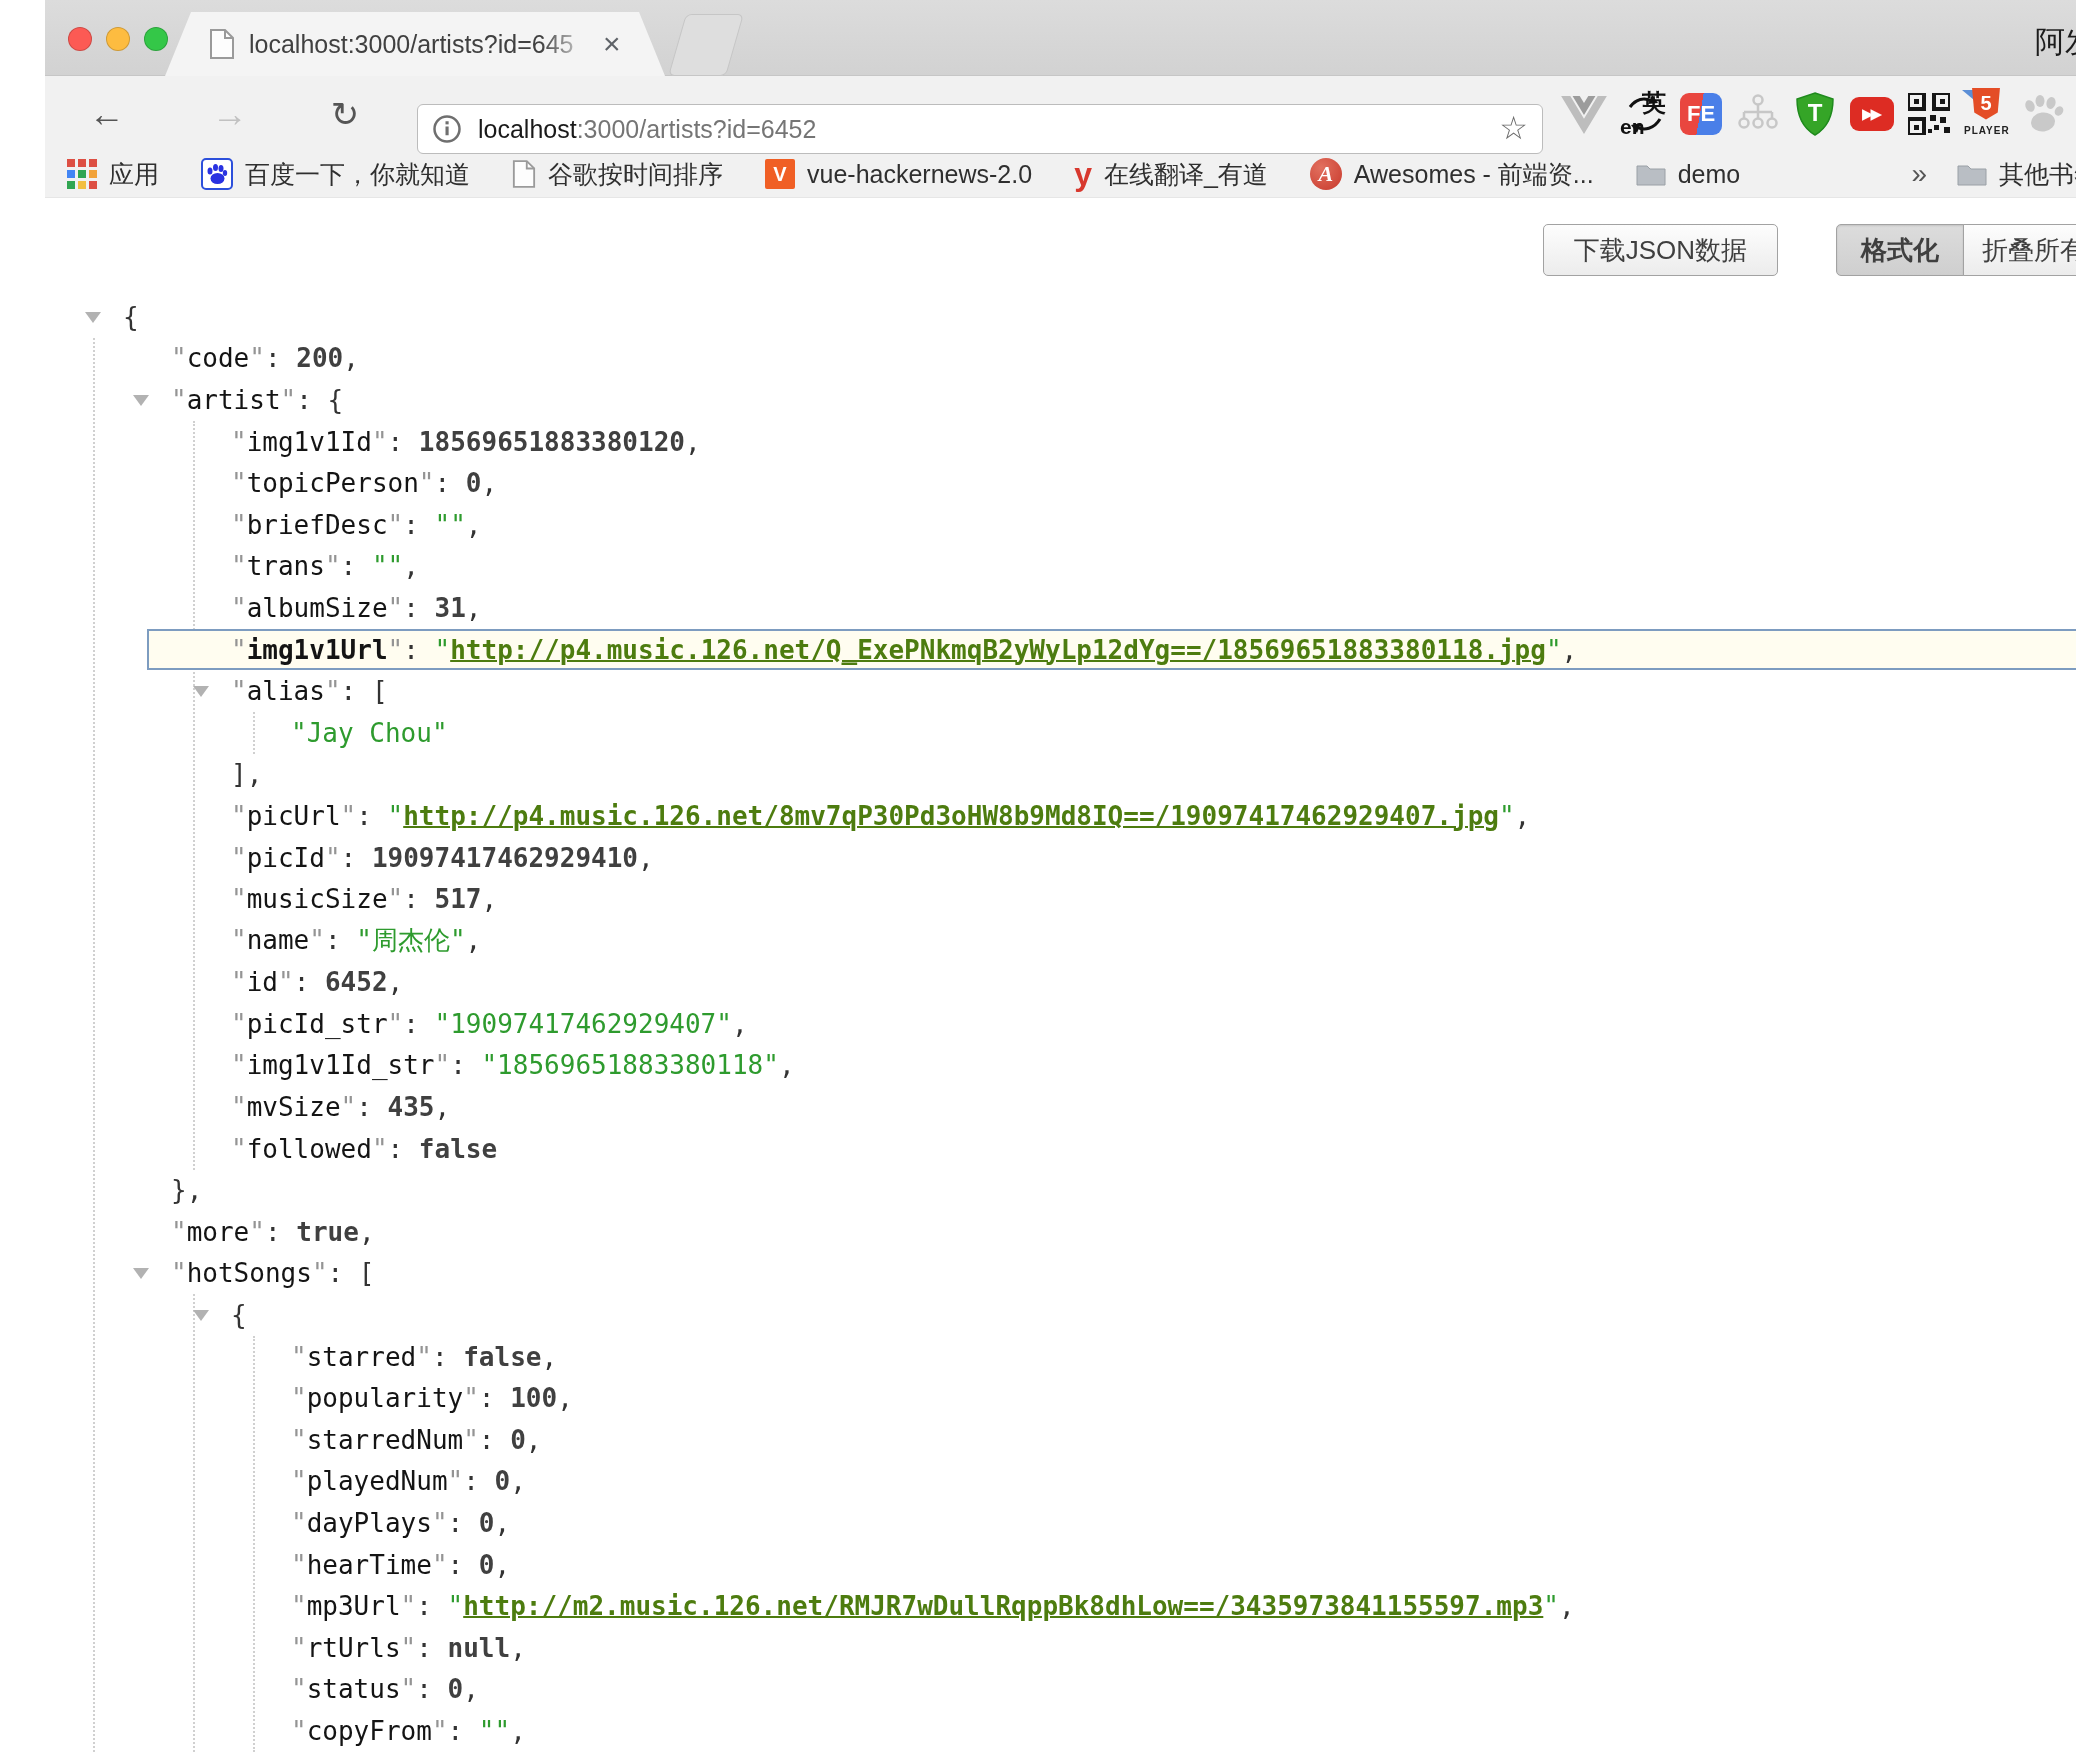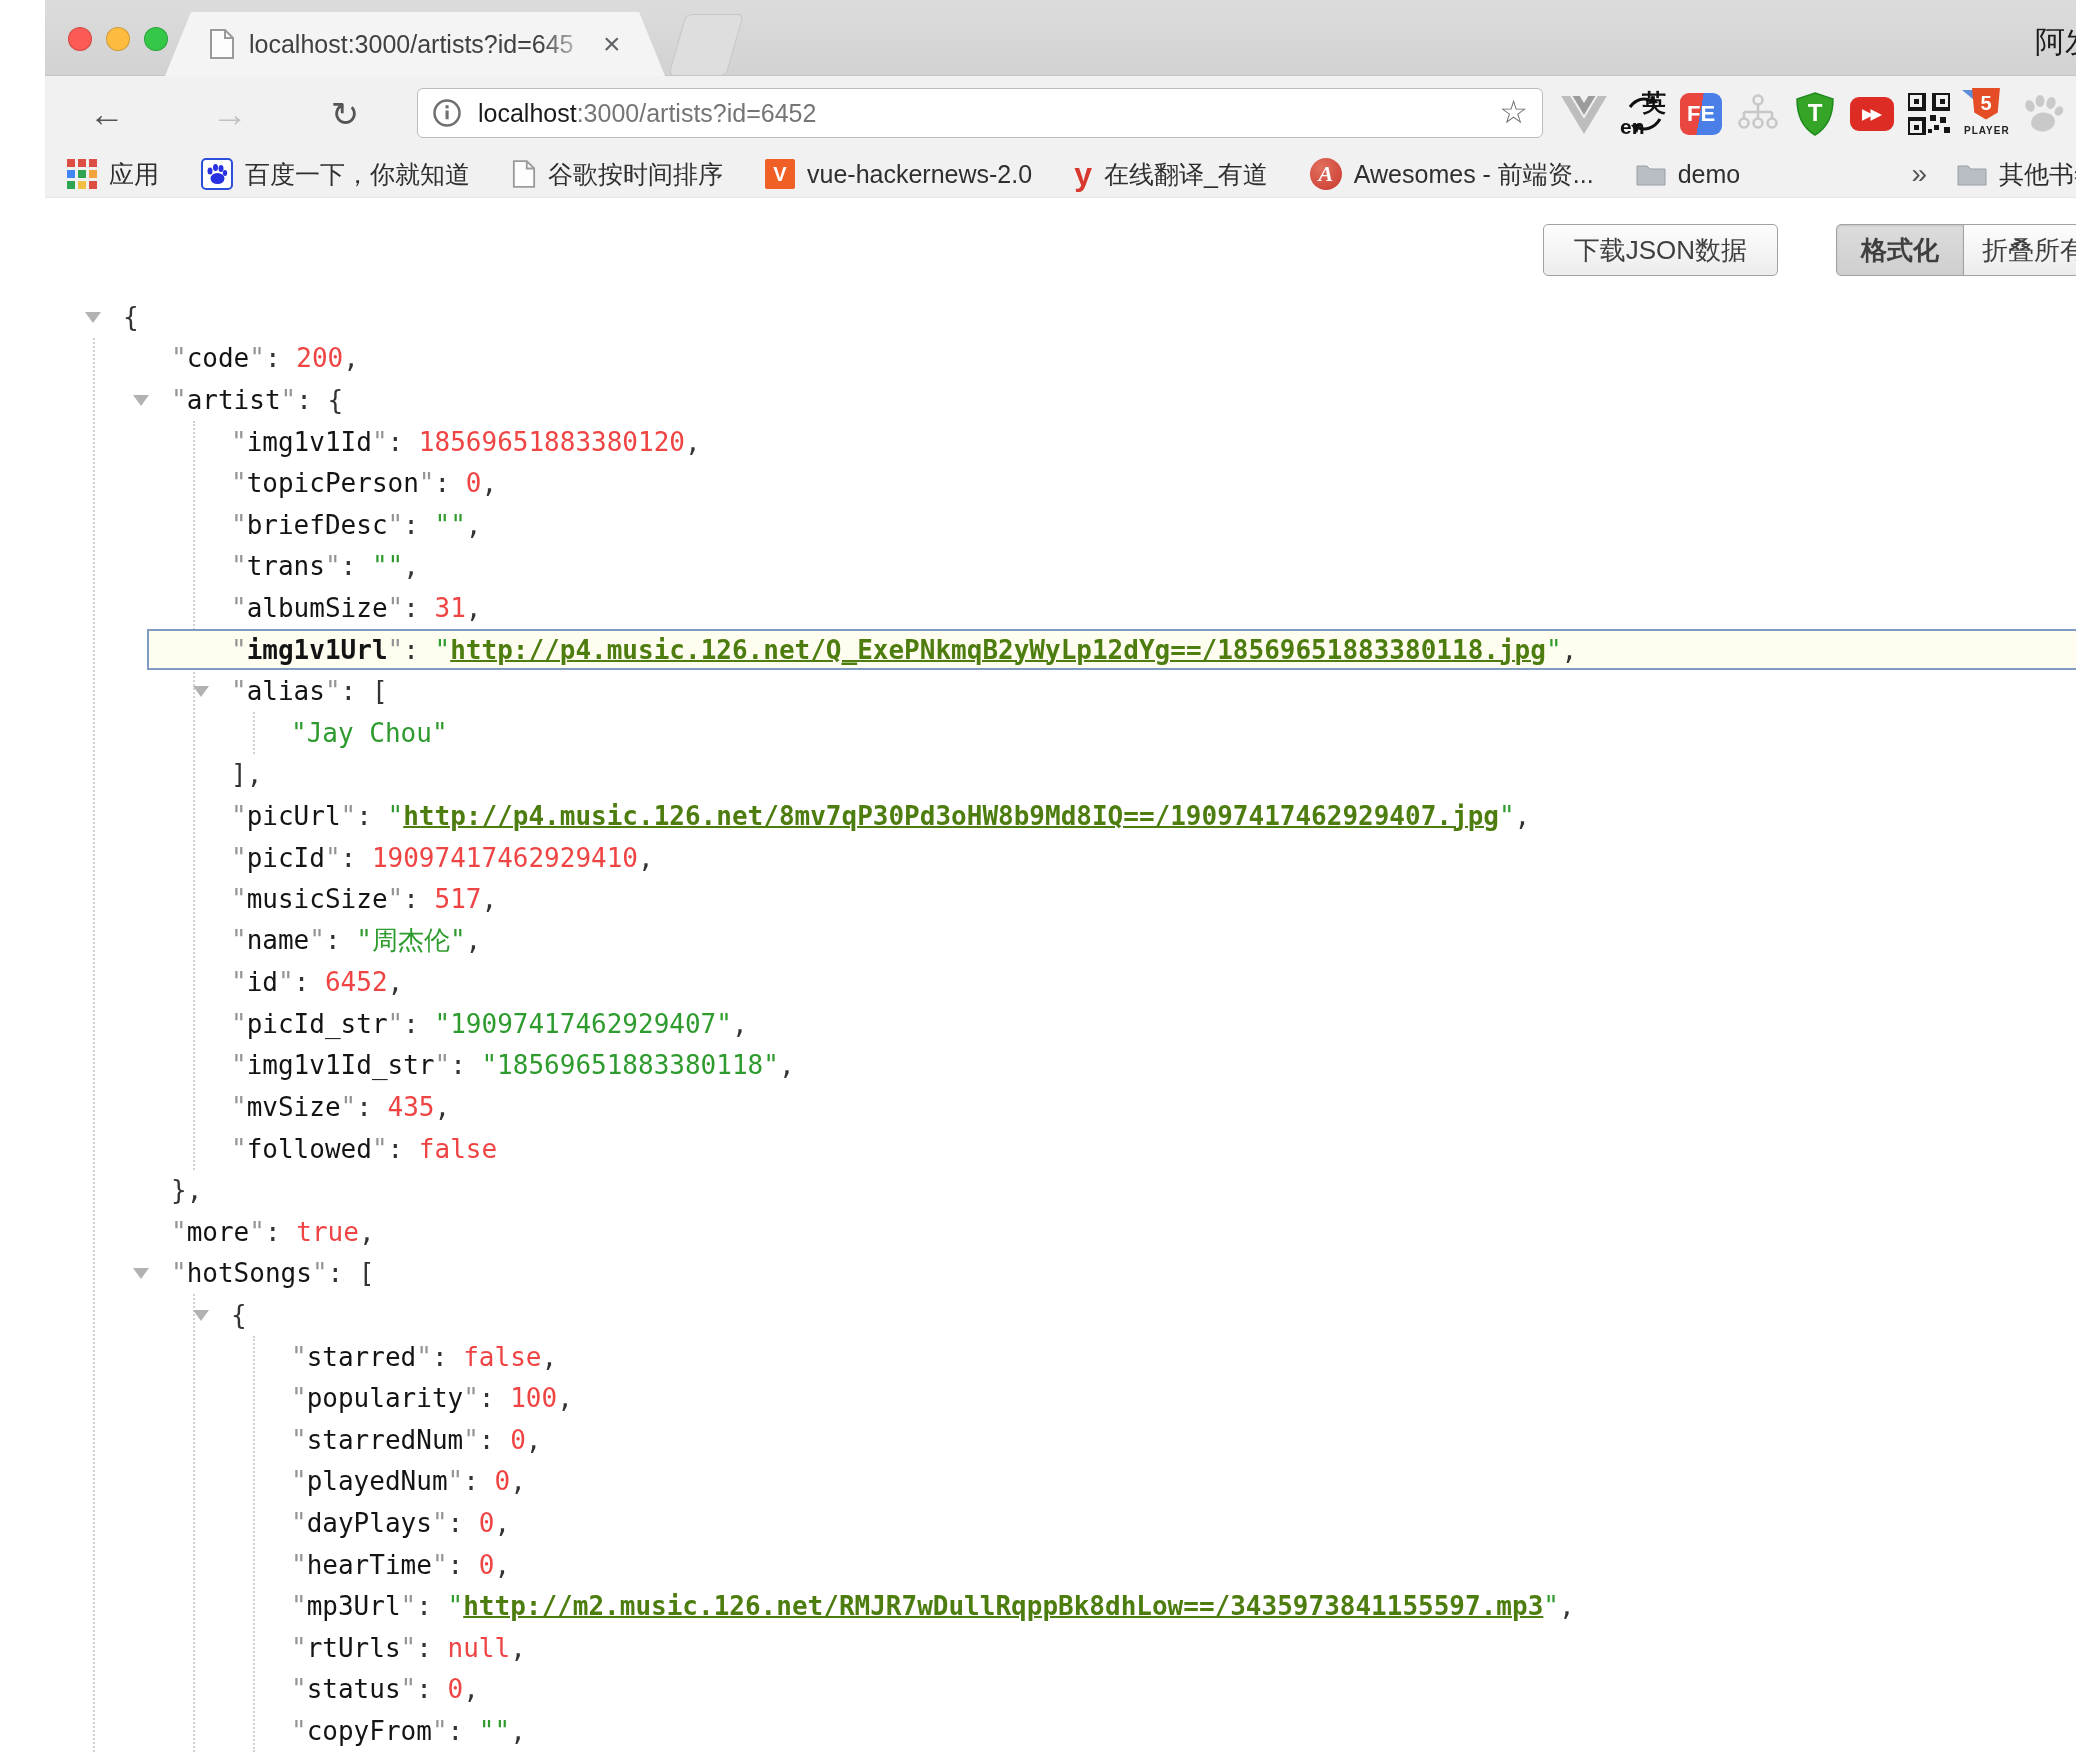--- a/index.html
+++ b/index.html
@@ -22,21 +22,21 @@
   .tab-close{margin-left:2px;font-size:30px;color:#5f6368;line-height:1;}
   .newtab{position:absolute;left:632px;top:14px;width:56px;height:60px;background:#dedede;
     border:1px solid #c6c6c6;border-radius:6px;transform:skewX(-16deg);}
   .profile{position:absolute;right:26px;top:22px;font-size:30px;color:#1c1c1c;}
 
   
   .toolbar{position:relative;height:75px;background:#f1f1f1;}
   .navbtn{position:absolute;top:0;height:75px;display:flex;align-items:center;justify-content:center;
     width:56px;font-size:36px;color:#555;}
   .nb-back{left:34px;}.nb-fwd{left:157px;color:#c1c1c1;}.nb-reload{left:272px;font-size:34px;}
-  .omnibox{position:absolute;left:372px;top:12px;width:1126px;height:50px;background:#fff;
+  .omnibox{position:absolute;left:372px;top:28px;width:1126px;height:50px;background:#fff;
     border:1px solid #bcbcbc;border-radius:6px;box-sizing:border-box;display:flex;align-items:center;}
   .omni-info{margin-left:14px;display:flex;}
   .url{margin-left:16px;font-size:25px;white-space:nowrap;}
   .url .host{color:#1a1a1a;}
   .url .rest{color:#757575;}
   .star{position:absolute;right:14px;top:4px;font-size:32px;color:#6a6a6a;}
   .ext{position:absolute;top:0;height:75px;display:flex;align-items:center;justify-content:center;width:50px;}
   .x-vue{left:1514px;}
   .extrow{position:absolute;left:1577px;top:0;height:75px;display:flex;align-items:center;gap:13px;}
   .extrow .slot{width:44px;height:75px;display:flex;align-items:center;justify-content:center;position:relative;}
@@ -93,21 +93,21 @@
   .jtree{position:absolute;left:0;right:0;top:98px;}
   .jrow{position:relative;height:41.6px;display:flex;align-items:center;white-space:pre;
     font-family:"DejaVu Sans Mono",monospace;font-size:26px;z-index:1;}
   .jtxt{position:relative;z-index:2;}
   .tri{position:absolute;top:calc(50% - 5px);width:0;height:0;border-left:8px solid transparent;
     border-right:8px solid transparent;border-top:11px solid #b2b2b2;z-index:2;}
   .guide{position:absolute;width:0;border-left:2px dotted #d0d0d0;z-index:0;}
   .q{color:#949494;}
   .k{color:#141414;}
   .p{color:#333;}
-  .num{color:#ef4444;font-weight:normal;}
+  .num{color:#404040;font-weight:bold;}
   .str{color:#2e9b2e;}
   .lnk{color:#4d7c0f;font-weight:bold;text-decoration:underline;text-decoration-thickness:2px;}
   .hl .hlbox{position:absolute;left:102px;right:28px;top:0;bottom:0;background:#fffdf0;
     border:2px solid #7d9cc0;box-sizing:border-box;z-index:1;}
   .hl .k{font-weight:bold;}
 </style>
 </head>
 <body>
 
 <div class="win">

